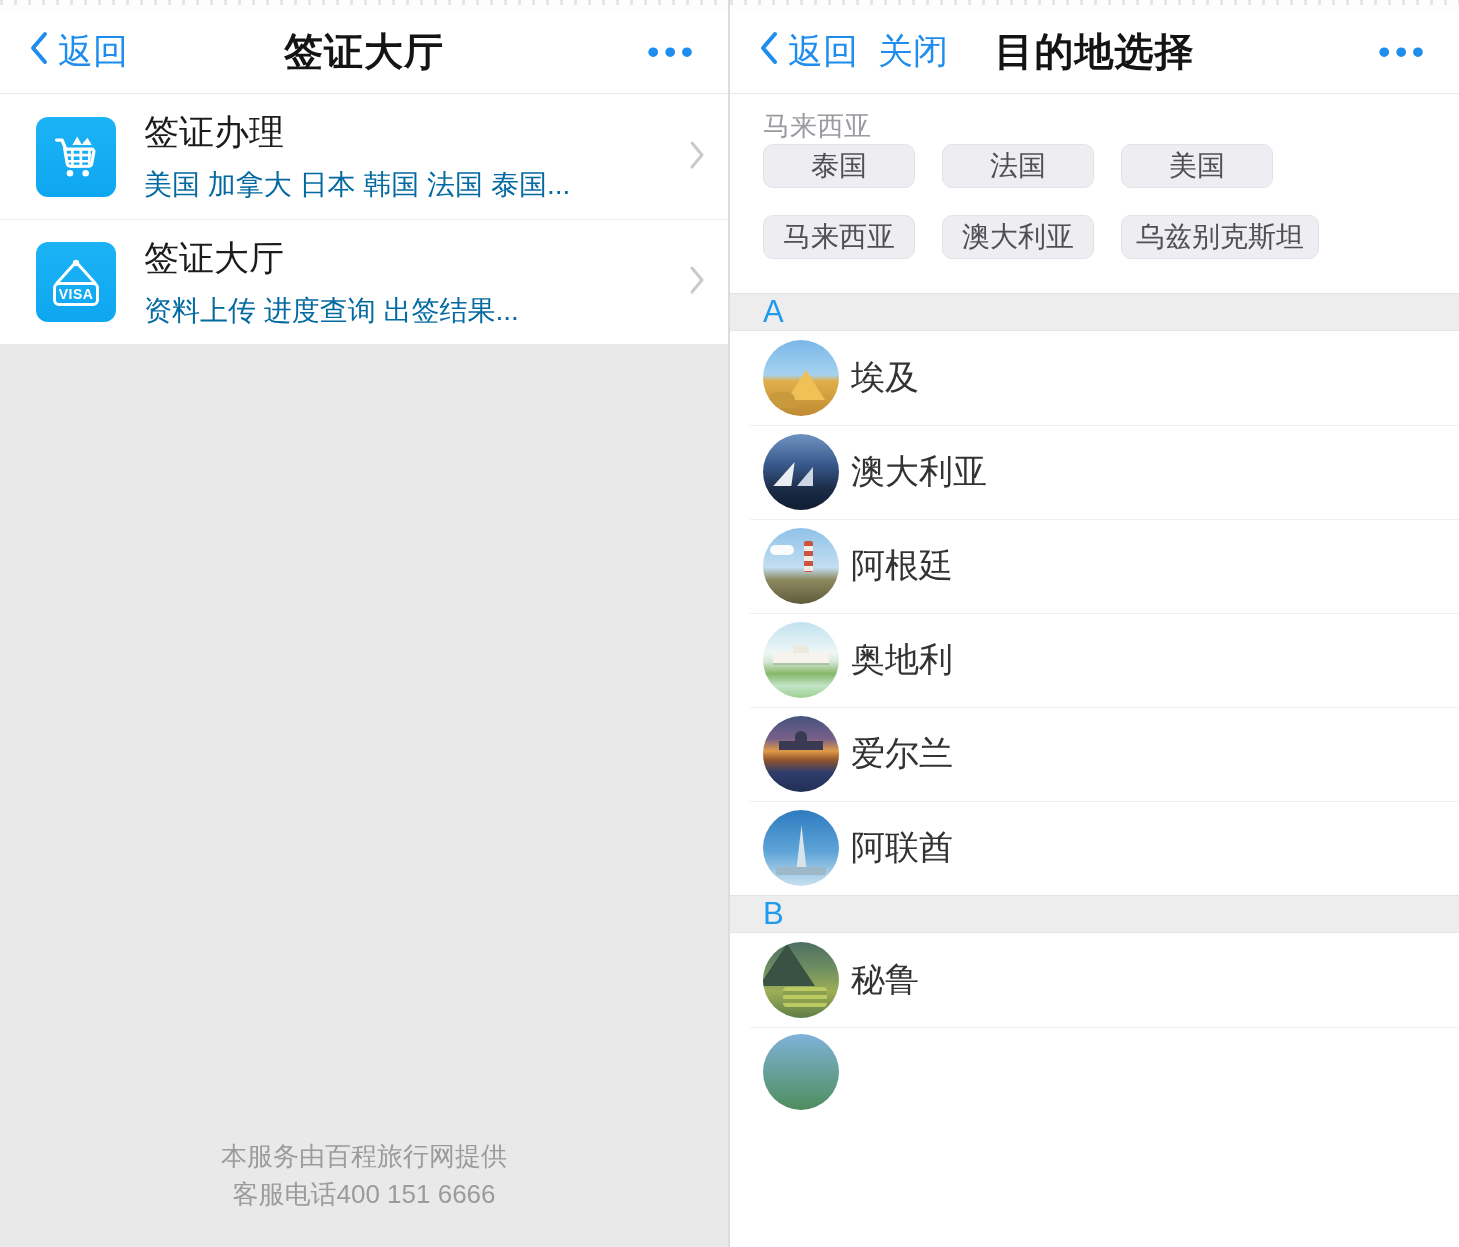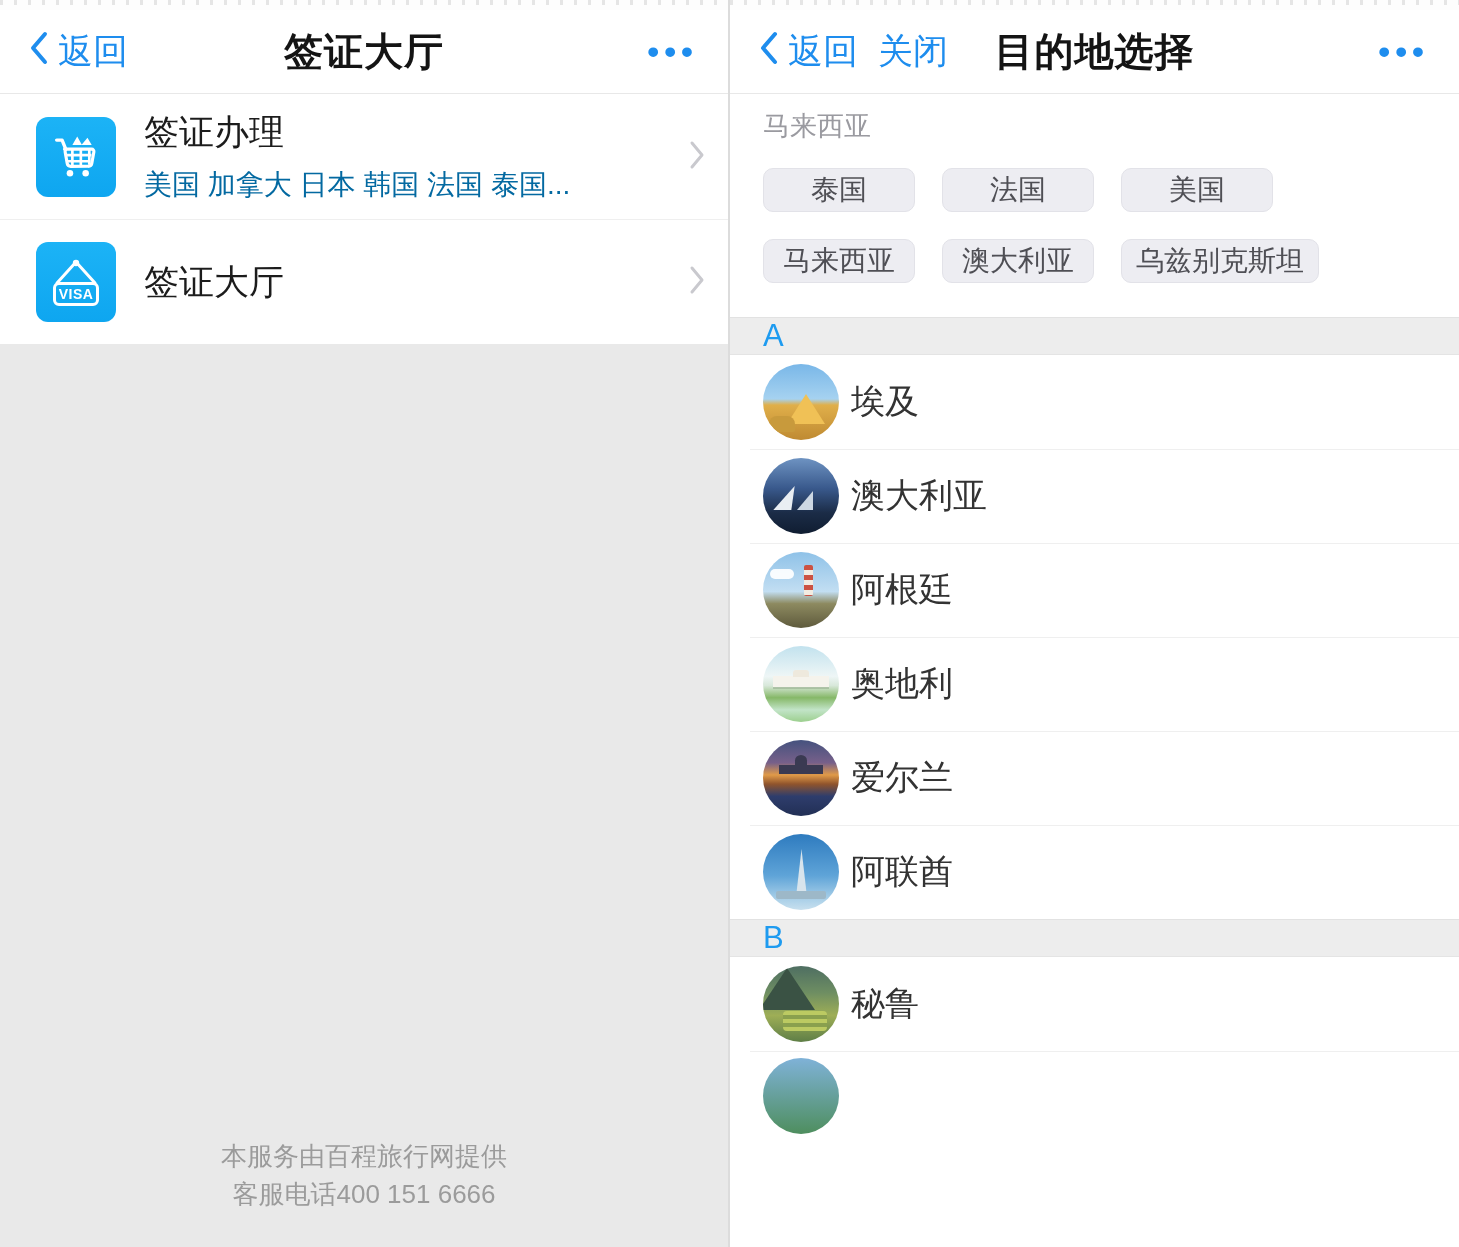--- a/index.html
+++ b/index.html
@@ -51,21 +51,21 @@
 
   
   .search-wrap { padding:18px 32px; background:#fff; border-bottom:1px solid #ebebeb; flex:none; }
   .search-box { height:52px; background:#f1f1f4; border:1px solid #e8e8eb; border-radius:12px;
                 display:flex; align-items:center; padding:0 18px; }
   .search-box input { border:none; outline:none; background:transparent; font-size:30px;
                       color:#333; width:100%; margin-left:14px; font-family:"Liberation Sans",sans-serif; }
   .search-box input::placeholder { color:#b6b6bc; }
 
   .hot-label { color:#9a9aa0; font-size:27px; margin:14px 0 0 33px; }
-  .chips { display:flex; flex-wrap:wrap; padding:0 30px 0 33px; margin-top:24px; column-gap:21px; row-gap:36px;gap:27px; }
+  .chips { display:flex; flex-wrap:wrap; padding:0 30px 0 33px; column-gap:21px; row-gap:36px;gap:27px; }
   .chip { min-width:152px; height:44px; padding:0 14px; background:#ededf2; border:1px solid #e2e2e8;
           border-radius:10px; color:#4f4f55; font-size:28px; display:flex; align-items:center;
           justify-content:center; cursor:pointer; }
 
   .section-bar { height:38px; background:#ededed; border-top:1px solid #e2e2e2; border-bottom:1px solid #e4e4e4;
                  display:flex; align-items:center; padding-left:33px; color:#1e9bf0; font-size:31px; flex:none; }
   .section-bar.first { margin-top:34px; }
 
   .country-row { height:94px; display:flex; align-items:center; padding-left:33px; background:#fff;
                  position:relative; cursor:pointer; flex:none; }
@@ -175,20 +175,21 @@
           <div class="visa-icon">
             <svg width="58" height="34" viewBox="0 0 58 34" style="position:absolute;top:0;left:0;">
               <polyline points="10,30 29,9 48,30" fill="none" stroke="#fff" stroke-width="3" stroke-linecap="round" stroke-linejoin="round"></polyline>
               <circle cx="29" cy="10" r="3.2" fill="#fff"></circle>
             </svg>
             <div class="visa-plaque">VISA</div>
           </div>
         </div>
         <div class="svc-text">
           <div class="svc-title">签证大厅</div>
+          <div class="svc-sub">资料上传 进度查询 出签结果...</div>
         </div>
         <span class="row-chevron">
           <svg width="18" height="30" viewBox="0 0 18 30">
               <polyline points="4,3 14,15 4,27" fill="none" stroke="#c9c9ce" stroke-width="3" stroke-linecap="round" stroke-linejoin="round"></polyline>
             </svg>
         </span>
       </div>
     </div>
 
     <div class="gray-area">

